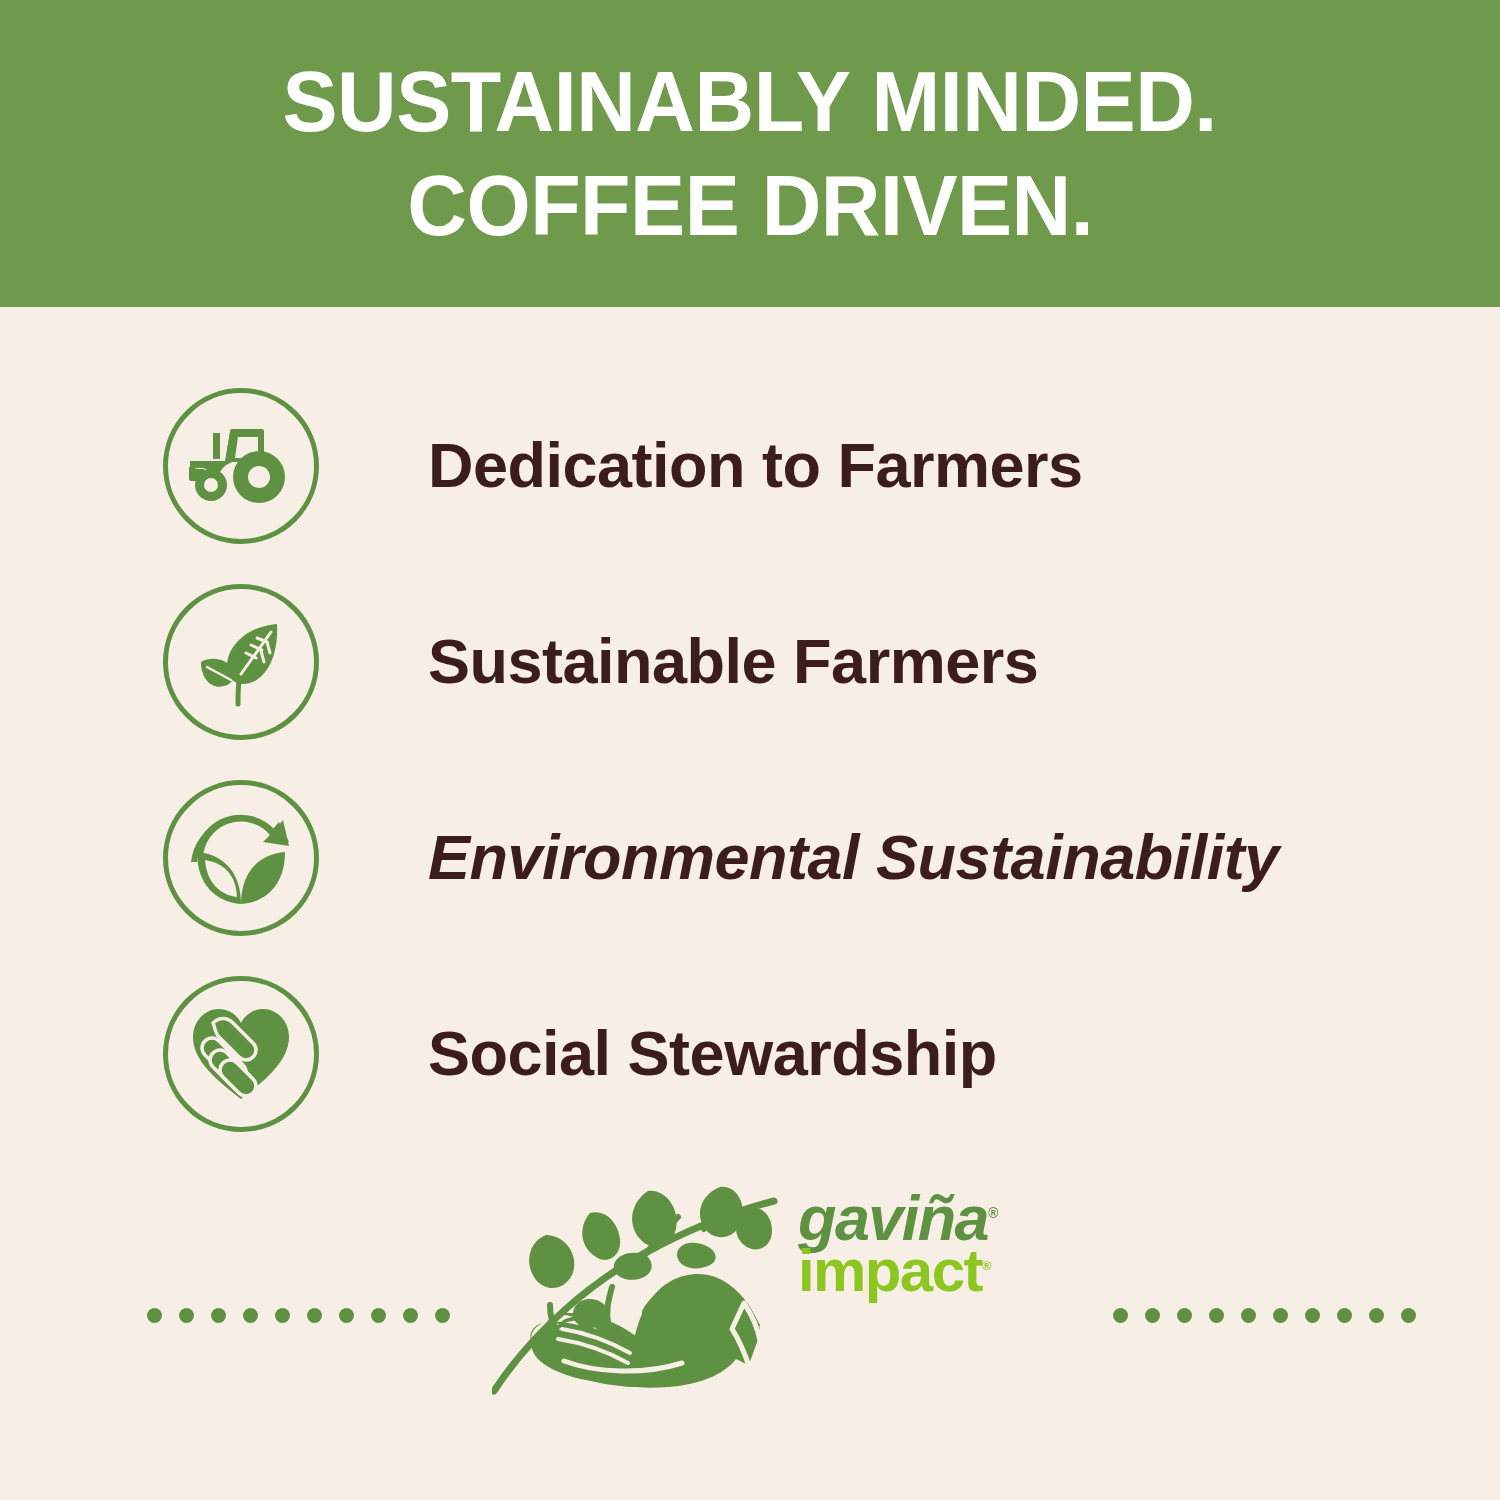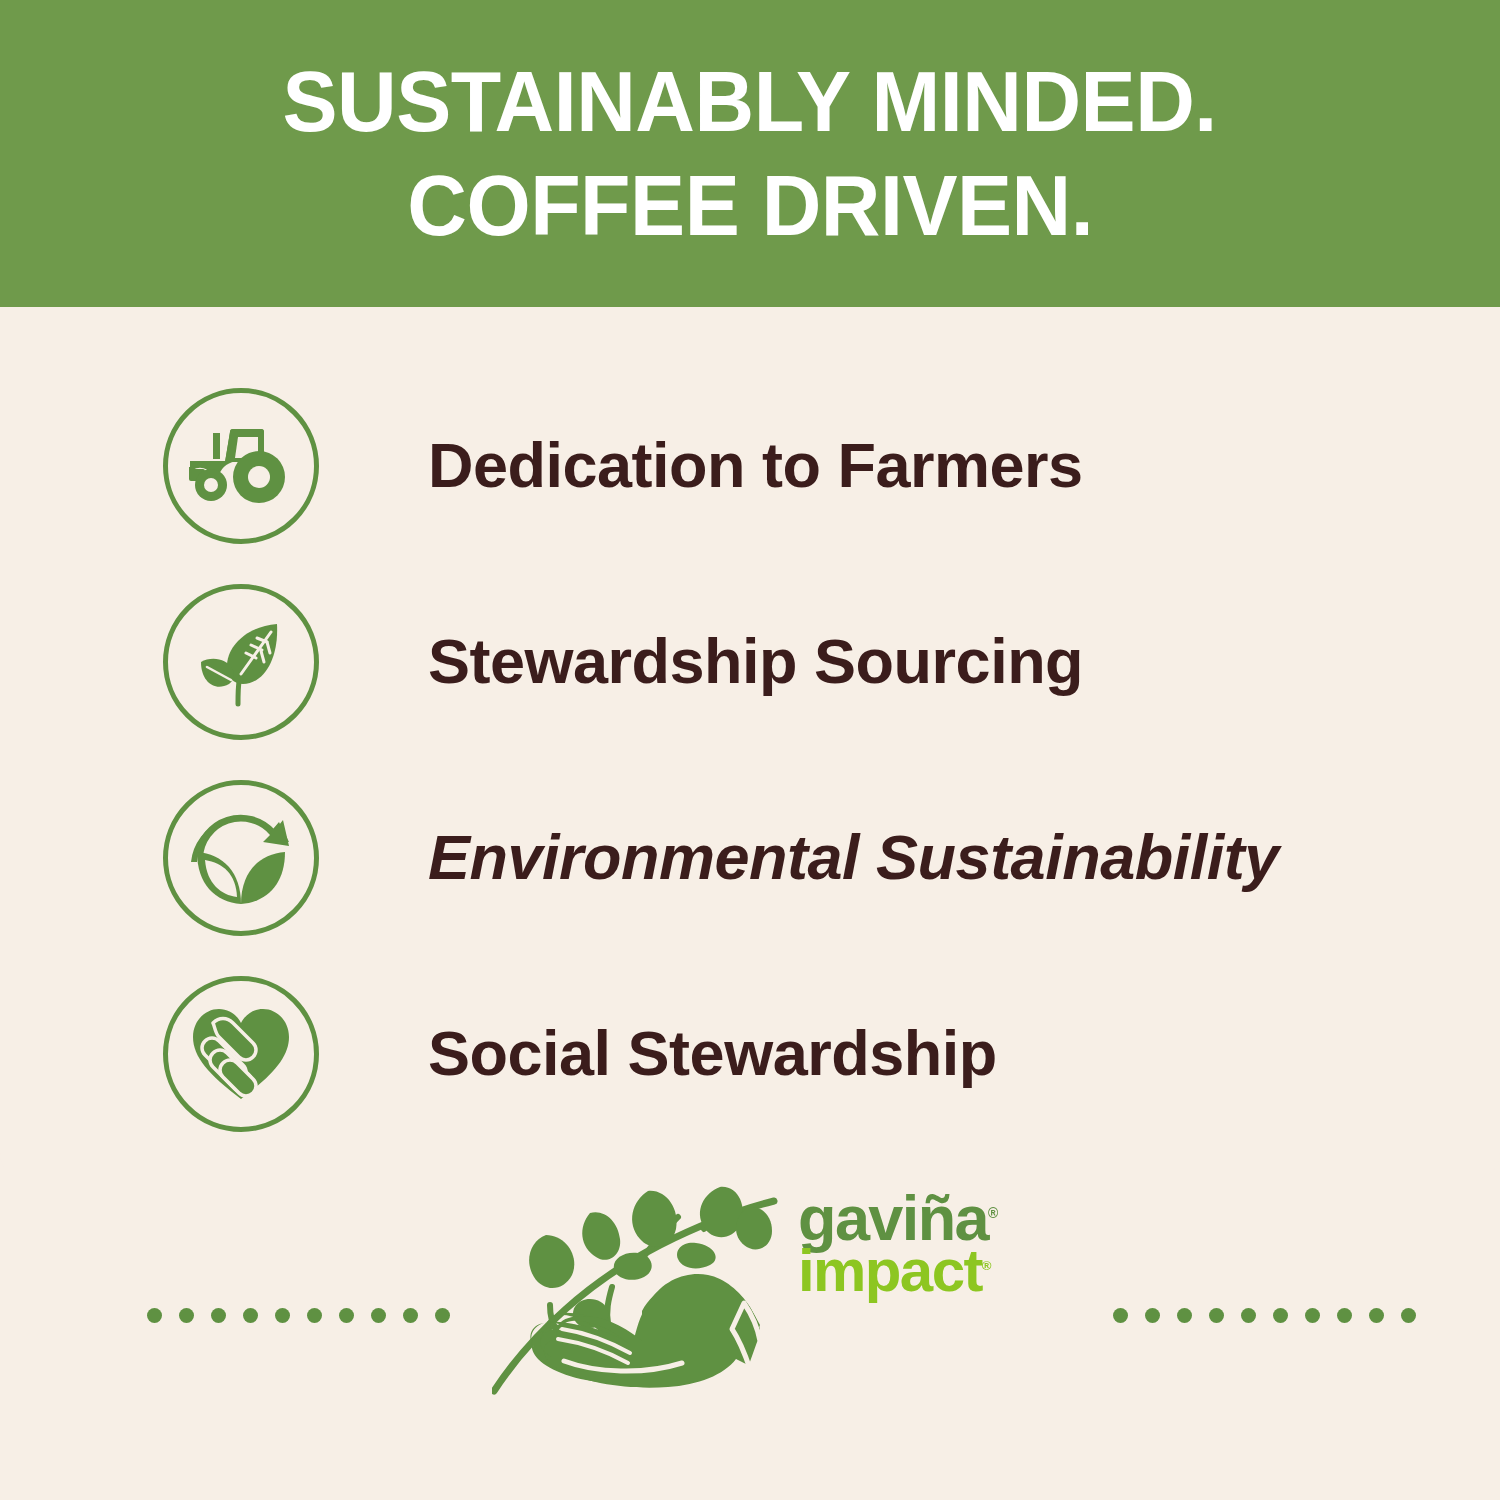--- a/index.html
+++ b/index.html
@@ -129,20 +129,21 @@
   }
   .logo-word .reg {
     font-size: 0.22em;
     vertical-align: super;
     letter-spacing: 0;
     font-weight: bold;
   }
   .w-gavina {
     color: #5f9142;
     font-size: 63px;
+    font-style: italic;
   }
   .w-direct {
     color: #8dc621;
     font-size: 63px;
   }
   .w-impact {
     color: #8dc621;
     font-size: 60px;
   }
 
@@ -215,21 +216,21 @@
               <path d="M65 46 L55 41" stroke="#f7efe6" stroke-width="3" fill="none" stroke-linecap="round"></path>
               <path d="M76 30 L79 41" stroke="#f7efe6" stroke-width="3" fill="none" stroke-linecap="round"></path>
               <path d="M70 39 L73 50" stroke="#f7efe6" stroke-width="3" fill="none" stroke-linecap="round"></path>
 
               <path d="M10 50 C10 70 24 80 38 72 C42 69 44 64 42 58 C36 46 20 44 10 50 Z"></path>
               <path d="M16 55 L40 68" stroke="#f7efe6" stroke-width="2.5" fill="none" stroke-linecap="round"></path>
             </g>
           </svg>
         </span>
       </div>
-      <div class="feature-label">Stewardship Sourcing</div>
+      <div class="feature-label">Sustainable Farmers</div>
     </div>
 
     <div class="feature-row r2">
       <div class="icon-badge">
         <span>
           <svg width="104" height="104" viewBox="0 0 104 104">
             <g fill="#5f9142">
 
               <path d="M8 56 A44 44 0 0 1 84 27 L78 34 L100 36 L90 16 L84 23 A50 50 0 0 0 2 56 Z"></path>
               <path d="M6 50 A46 46 0 0 1 86 24 L94 14 L100 40 L74 36 L81 29 A38 38 0 0 0 14 52 Z"></path>

